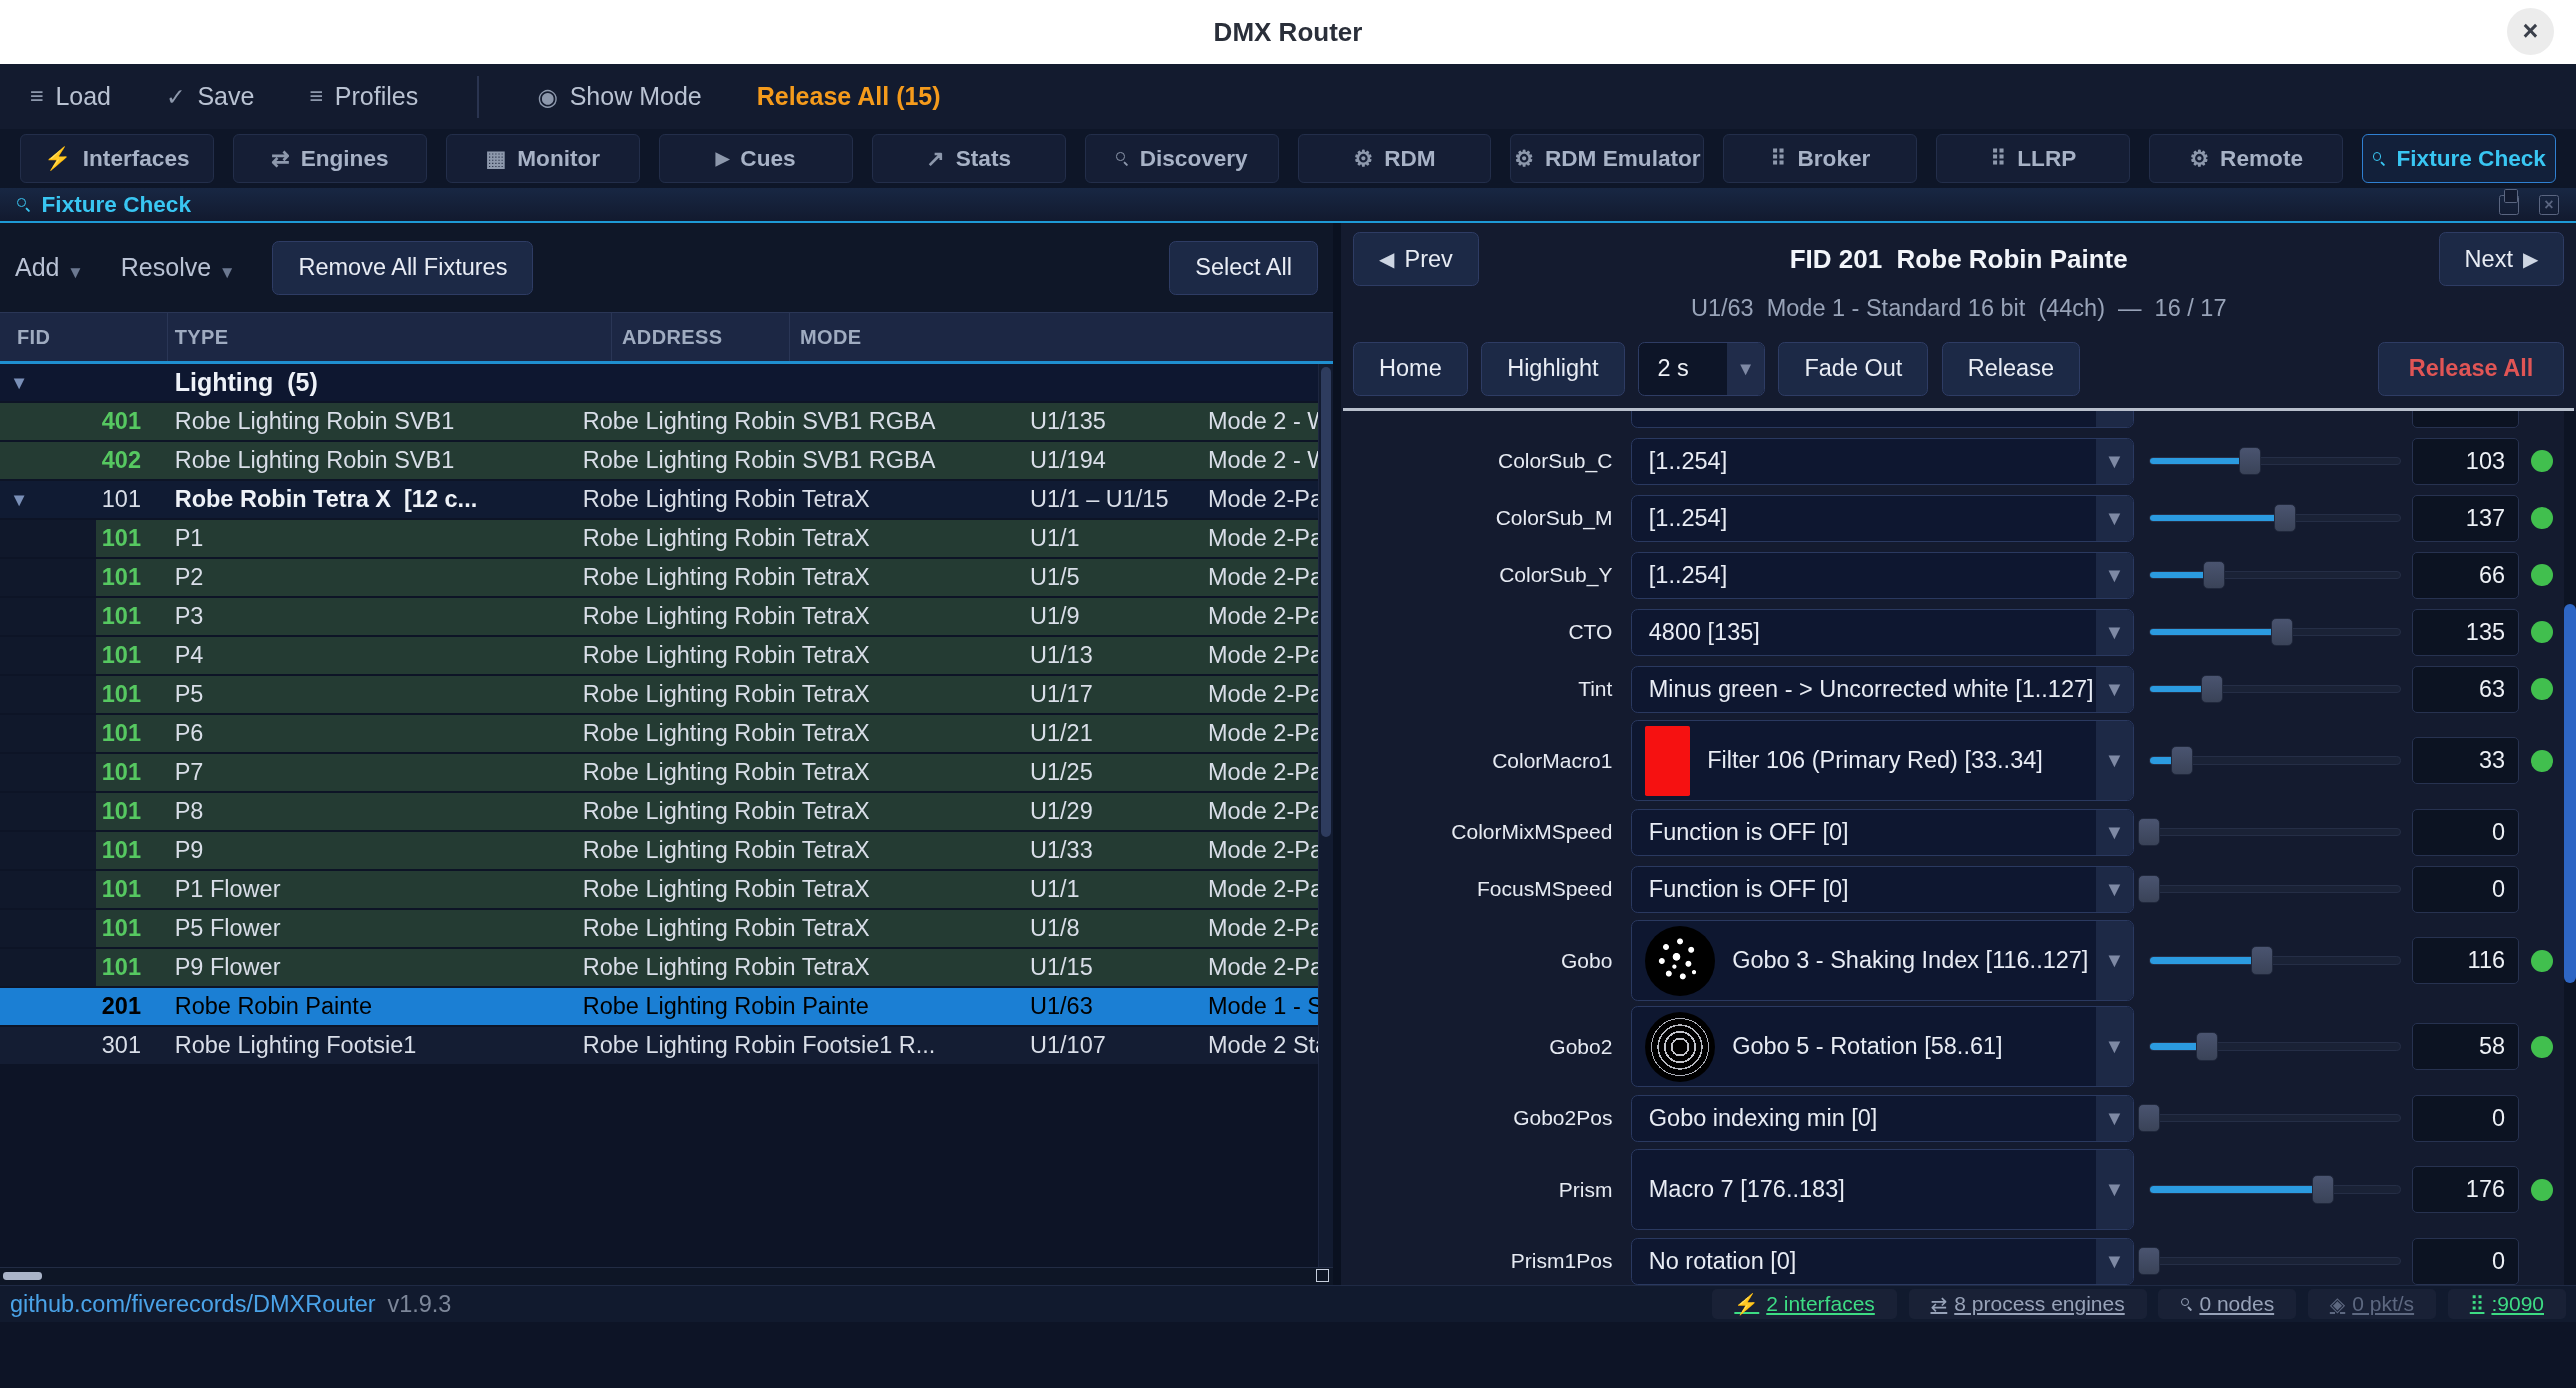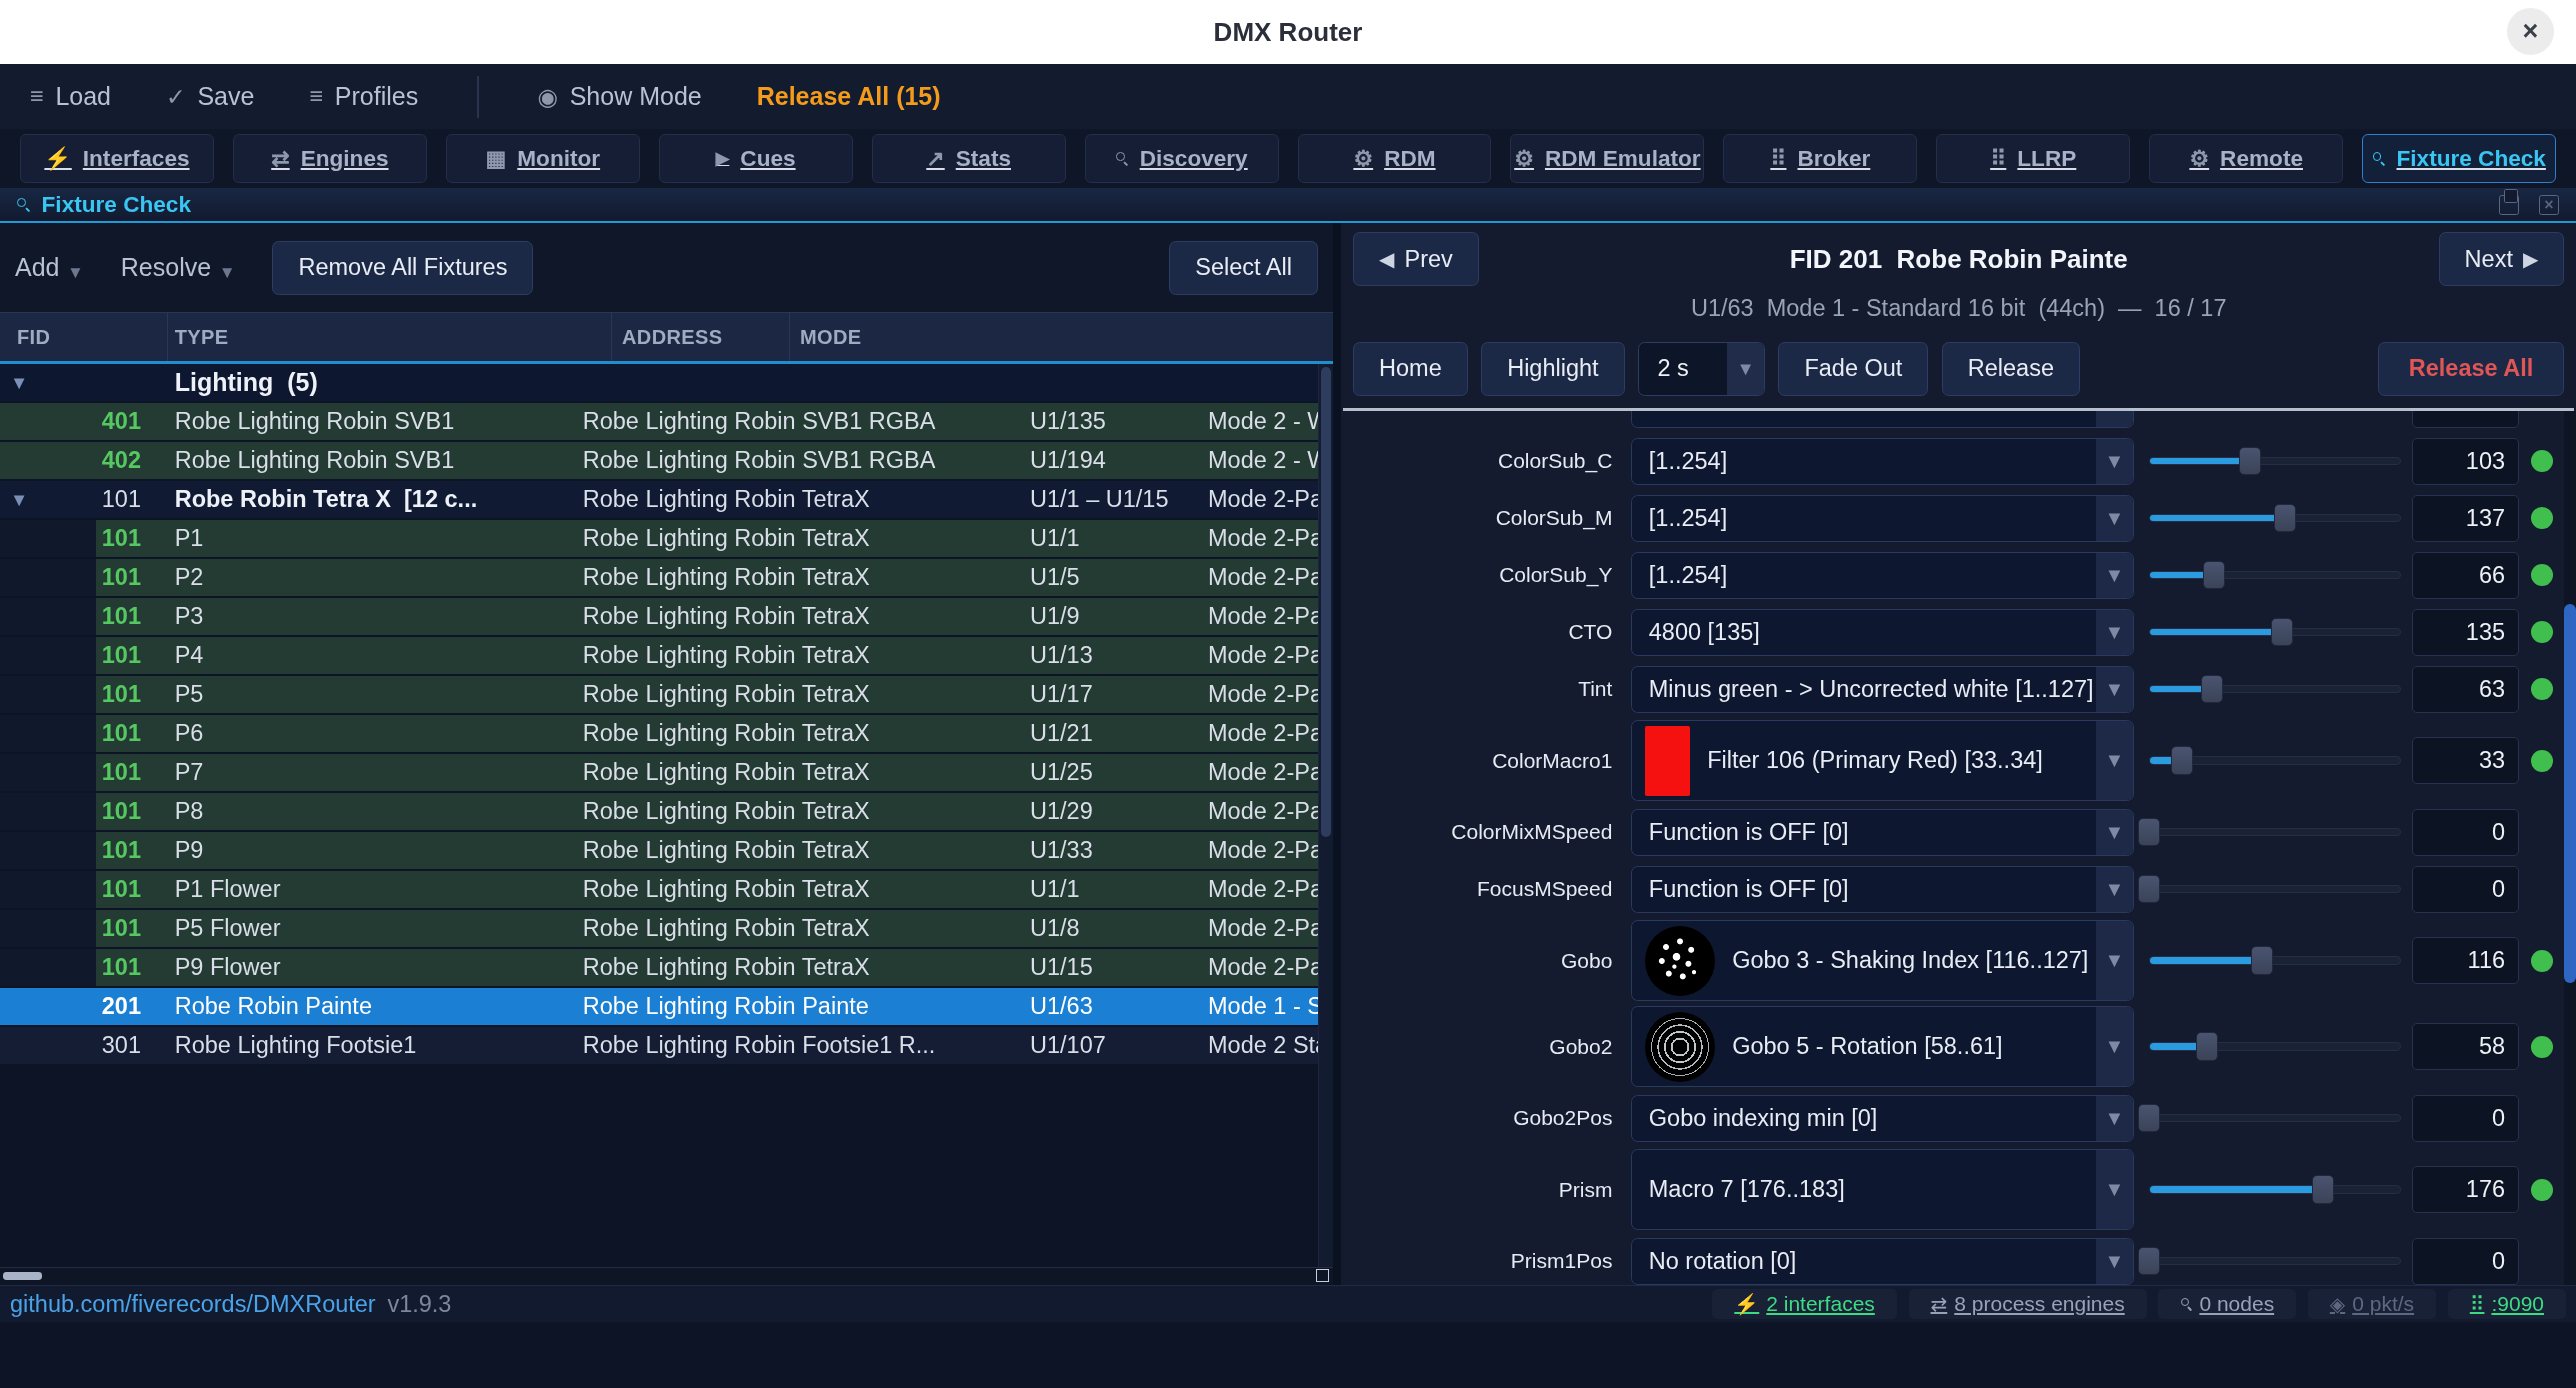--- a/index.html
+++ b/index.html
@@ -20,21 +20,21 @@
   .menu-item .accel{text-decoration:underline;}
 
   
   .toolbar{height:65px;background:#131b2f;display:flex;align-items:center;padding-left:30px;gap:55px;}
   .tool{color:#b9c2d2;font-size:25px;display:flex;align-items:center;gap:11.7px;}
   .tool .ti{color:#8d98ac;font-size:23.5px;}
   .tb-div{width:2.5px;height:42px;background:#2a3450;margin:0 3.4px;}
   .release-all-tool{color:#f59b1c;font-weight:bold;font-size:25px;}
 
   
-  .tabbar{height:59px;background:#0e1628;display:flex;gap:19px;padding:5px 20px;text-decoration:underline;}
+  .tabbar{height:59px;background:#0e1628;display:flex;gap:19px;padding:5px 20px;}
   .tab{flex:1;display:flex;align-items:center;justify-content:center;gap:11px;background:#151e35;
        border:1.7px solid #232e4a;border-radius:5.9px;color:#a7b2c6;font-weight:bold;font-size:22.6px;overflow:hidden;white-space:nowrap;}
   .t-active{background:#12203a;border-color:#2f80d2;color:#39c6f2;}
   .tab .ic{font-size:22px;color:#8d98ac;}
   .t-active .ic{color:#39c6f2;}
 
   
   .ic{display:inline-flex;align-items:center;justify-content:center;line-height:1;}
   .ic-lightning{color:#f6c832 !important;}
   .ic-lightning::before{content:"⚡";}
@@ -97,21 +97,21 @@
   .ca{width:178px;padding-left:10px;}
   .cm{flex:1;padding-left:10px;}
   .v-group{background:#0e1730;font-weight:bold;font-size:25px;color:#eef2f8;}
   .v-svb{background:#243b33;}
   .v-svb .fnum{color:#56c861;font-weight:bold;}
   .v-parent{background:#101b33;}
   .v-parent .cn{font-weight:bold;color:#eef2f8;}
   .v-sub{background:#243b33;}
   .v-sub::before{content:"";position:absolute;left:0;top:0;bottom:0;width:96px;background:#10182b;}
   .v-sub .fnum{color:#56c861;font-weight:bold;}
-  .v-selected{background:#1b7fd4;color:#ffffff;}
+  .v-selected{background:#1b7fd4;color:#000000;}
   .v-selected .fnum{font-weight:bold;}
   .v-plain{background:#141d33;}
 
   .vscroll{position:absolute;right:0;top:0;bottom:0;width:15px;background:#121b30;border-left:1.7px solid #1d2640;}
   .vthumb{position:absolute;right:1.7px;top:2.5px;width:10px;height:470px;background:#2e3c5e;border-radius:5px;}
   .hscroll{height:18.4px;background:#0e1626;border-top:1.7px solid #222c44;position:relative;}
   .hthumb{position:absolute;left:2.5px;top:4.2px;width:39px;height:8.4px;background:#aab4c8;border-radius:3.4px;}
   .hcorner{position:absolute;right:4.2px;top:1.7px;width:12.6px;height:12.6px;border:1.7px solid #c6cedd;}
 
   .override{height:47px;display:flex;align-items:center;gap:12.6px;padding-left:15px;background:#141c30;

